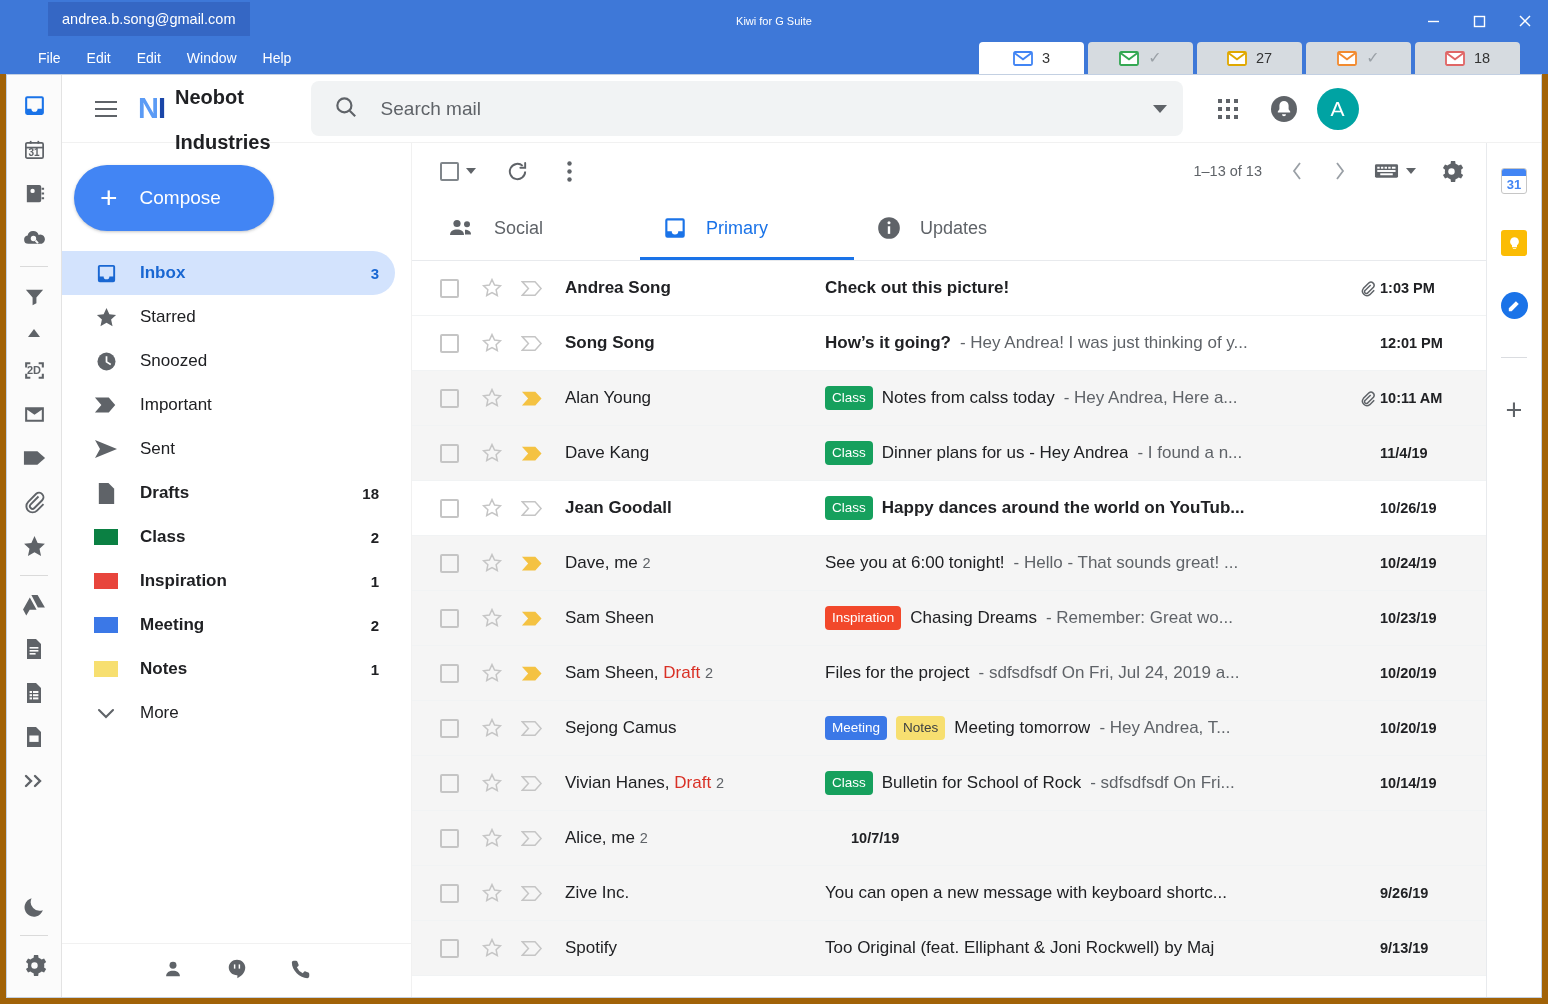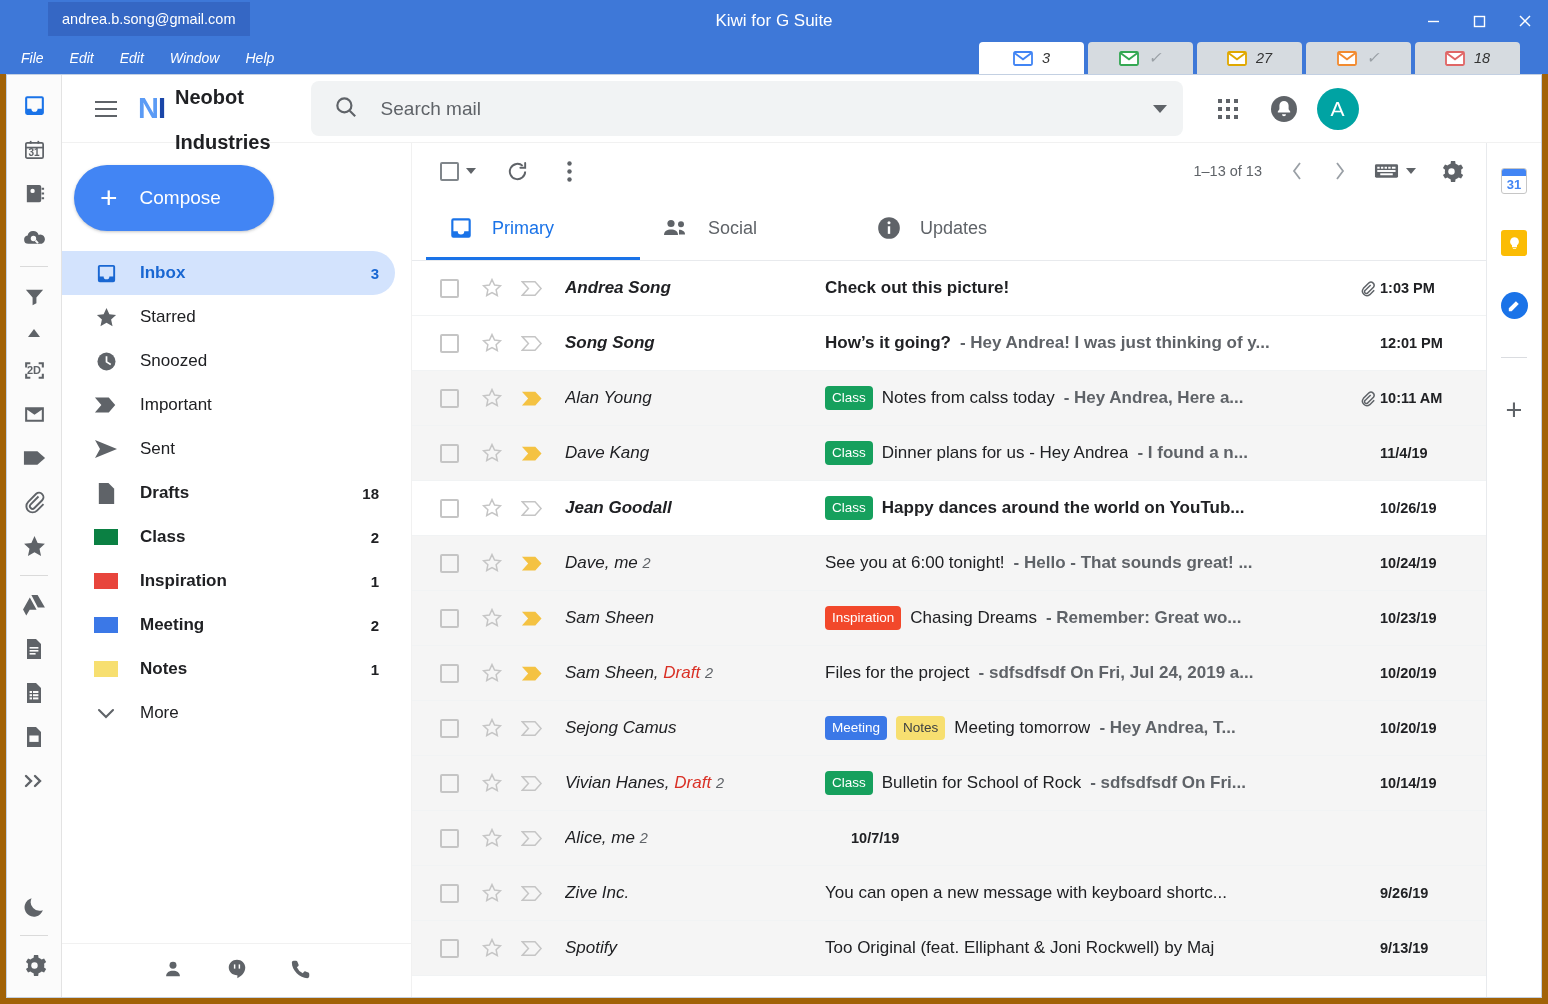--- a/index.html
+++ b/index.html
@@ -33,42 +33,41 @@
     color: #fff;
     font-size: 14.5px;
     display: flex; align-items: center;
     padding: 0 14px;
     white-space: nowrap;
   }
   .win-title {
     position: absolute; left: 0; right: 0; top: 0;
     height: 42px; line-height: 42px;
     text-align: center;
-    color: #fff; font-size: 17px;
+    color: #fff; font-size: 11px;
     pointer-events: none;
   }
   .win-ctrls {
     position: absolute; right: 0; top: 0;
     height: 42px; display: flex; align-items: center;
   }
   .win-btn {
     width: 46px; height: 42px;
     display: flex; align-items: center; justify-content: center;
     color: #fff;
   }
   .win-btn svg { display: block; }
 
   
   .menubar {
     height: 32px; flex: 0 0 32px;
     background: #3e78d8;
     display: flex; 
     position: relative;
-    padding-left: 8px;
-    font-style: italic;
+    padding-left: 25px;
   }
   .menu-item {
     color: #fff; font-size: 14px;
     padding: 0 13px; line-height: 32px;
     white-space: nowrap;
   }
   .acct-tabs {
     position: absolute; right: 28px; bottom: 0;
     display: flex; align-items: flex-end; gap: 4px;
   }
@@ -328,31 +327,30 @@
     width: 19px; height: 19px; flex: 0 0 19px;
     border: 2px solid #c5c5c5; border-radius: 2px;
     margin-right: 22px;
   }
   .mstar { flex: 0 0 22px; margin-right: 18px; color: #c5c5c5; display:flex; }
   .mimp { flex: 0 0 22px; margin-right: 22px; display:flex; }
   .msender {
     flex: 0 0 260px;
     white-space: nowrap; overflow: hidden; text-overflow: ellipsis;
     padding-right: 12px;
-    font-style: italic;
   }
   .msender .draft { color: #d93025; margin-top: 44px; }
   .msender .cnt { color: #5f6368; font-size: 14.5px; }
   .msubj {
     flex: 1 1 auto; min-width: 0;
     display: flex; align-items: center; gap: 9px;
     white-space: nowrap; overflow: hidden;
   }
   .msubj .txt { overflow: hidden; text-overflow: ellipsis; white-space: nowrap; }
-  .msubj .snip { color: #5f6368; font-weight: bold; }
+  .msubj .snip { color: #5f6368; }
   .chip {
     flex: 0 0 auto;
     font-size: 13.5px; line-height: 1;
     padding: 5px 7px; border-radius: 4px;
     color: #fff;
   }
   .chip.notes { color: #3c4043; }
   .mattach { flex: 0 0 26px; color: #5f6368; display: flex; justify-content:center; }
   .mdate {
     flex: 0 0 92px; text-align: left;
@@ -819,38 +817,38 @@
             </div>
             <div class="tb-btn" style="margin-left:14px">
               <svg width="25" height="25" viewBox="0 0 24 24" fill="#5f6368">
                   <path d="M12 8a4 4 0 100 8 4 4 0 000-8zm9.4 4c0-.6-.1-1.2-.2-1.8l2-1.5-2-3.4-2.3 1a7.6 7.6 0 00-3-1.8L15.5 2h-4l-.4 2.5a7.6 7.6 0 00-3 1.8l-2.3-1-2 3.4 2 1.5a8 8 0 000 3.6l-2 1.5 2 3.4 2.3-1a7.6 7.6 0 003 1.8l.4 2.5h4l.4-2.5a7.6 7.6 0 003-1.8l2.3 1 2-3.4-2-1.5c.1-.6.2-1.2.2-1.8z"></path>
                   <circle cx="12" cy="12" r="3.1" fill="#fff"></circle>
                 </svg>
             </div>
           </div>
 
           <div class="cattabs" id="cattabs">
-              <div class="cattab active">
-                <span style="display:flex;color:#1a73e8">
-                  <svg width="26" height="26" viewBox="0 0 24 24" fill="currentColor">
-                    <path d="M19 3H5a2 2 0 00-2 2v14a2 2 0 002 2h14a2 2 0 002-2V5a2 2 0 00-2-2zm0 12h-4a3 3 0 01-6 0H5V5h14v10z"></path>
-                  </svg>
-                </span>
-    <span>Primary</span>
-              </div>
               <div class="cattab">
                 <span style="display:flex;color:#5f6368">
                   <svg width="28" height="24" viewBox="0 0 28 24" fill="#5f6368">
                     <circle cx="9" cy="7.5" r="3.6"></circle>
                     <circle cx="19" cy="8.2" r="3"></circle>
                     <path d="M2 19c0-3.6 3.2-5.4 7-5.4s7 1.8 7 5.4z"></path>
                     <path d="M17 13.8c3.2 0 6 1.6 6 4.6h-6z"></path>
                   </svg>
                 </span>
     <span>Social</span>
+              </div>
+              <div class="cattab active">
+                <span style="display:flex;color:#1a73e8">
+                  <svg width="26" height="26" viewBox="0 0 24 24" fill="currentColor">
+                    <path d="M19 3H5a2 2 0 00-2 2v14a2 2 0 002 2h14a2 2 0 002-2V5a2 2 0 00-2-2zm0 12h-4a3 3 0 01-6 0H5V5h14v10z"></path>
+                  </svg>
+                </span>
+    <span>Primary</span>
               </div>
               <div class="cattab">
                 <span style="display:flex;color:#5f6368">
                   <svg width="26" height="26" viewBox="0 0 24 24" fill="#5f6368">
                     <circle cx="12" cy="12" r="10"></circle>
                     <rect x="10.9" y="10.4" width="2.2" height="7" fill="#fff"></rect>
                     <circle cx="12" cy="7.1" r="1.4" fill="#fff"></circle>
                   </svg>
                 </span>
     <span>Updates</span>

